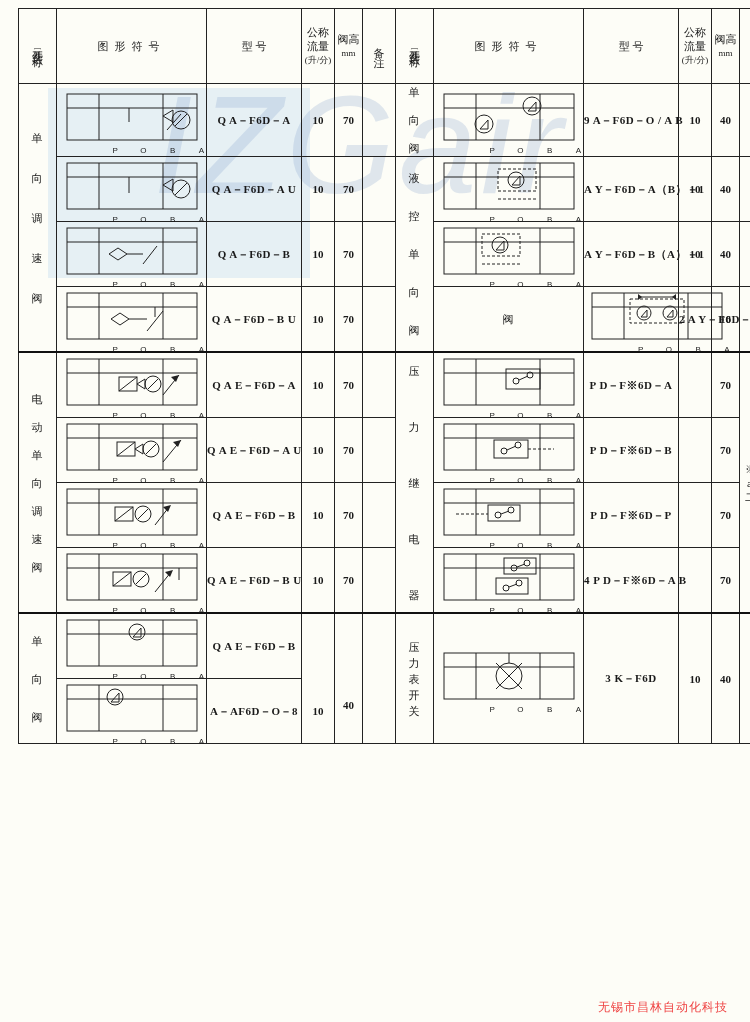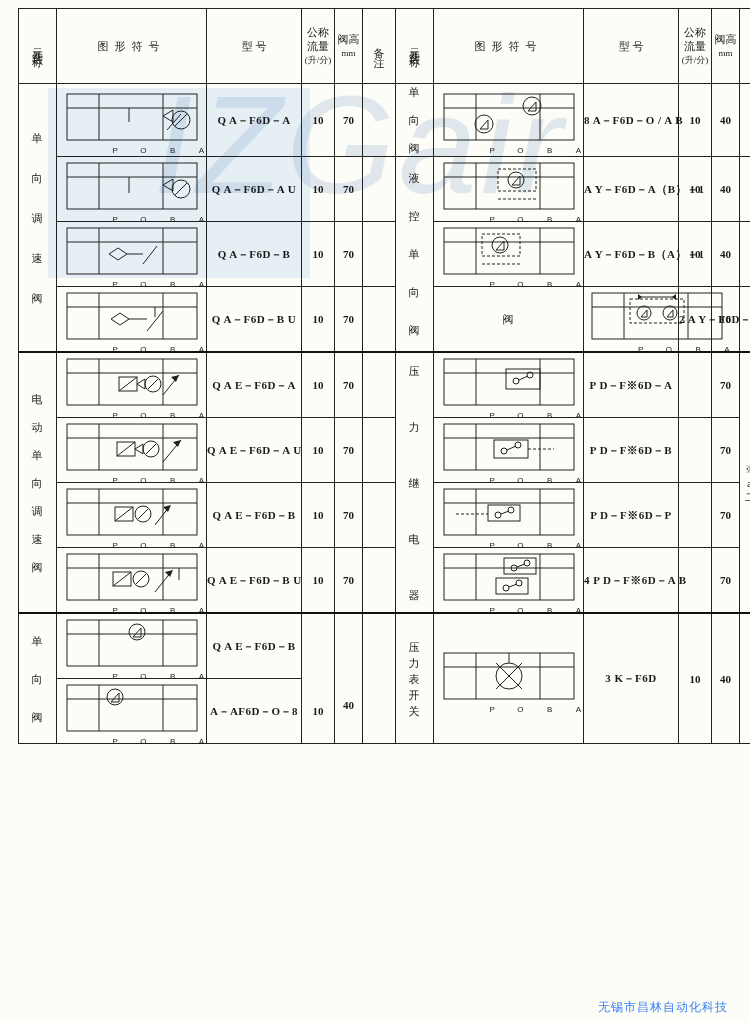--- a/index.html
+++ b/index.html
@@ -79,21 +79,21 @@
   .ports{
     font-size:8px;letter-spacing:0.5px;
     font-family:Liberation Sans, sans-serif;
     margin-top:-2px;
     text-align:right;
   }
   .ports span{display:inline-block;width:26px;}
 
   .footer{
     position:absolute;right:22px;bottom:6px;
-    font-size:12px;color:#3b82f6;
+    font-size:12px;color:#ef4444;
     font-family:"Liberation Sans", sans-serif;
     letter-spacing:1px;
   }
   .notecell{font-size:10px;line-height:14px;}
 </style>
 </head>
 <body>
 
 <div class="page">
 
@@ -210,21 +210,21 @@
             <path d="M92 21 l8 -9 l0 9 z" fill="none" stroke="#222"></path>
           </svg>
           <div class="ports">
             <span>P</span>
             <span>O</span>
             <span>B</span>
             <span>A</span>
           </div>
         </div>
       </td>
-      <td class="type">8 A－F6D－O / A B</td>
+      <td class="type">9 A－F6D－O / A B</td>
       <td class="num">10</td>
       <td class="num">40</td>
       <td></td>
     </tr>
 
     <tr>
       <td>
         <div class="sym">
           <svg width="146" height="58" viewBox="0 0 146 58">
             <rect x="8" y="4" width="130" height="46" fill="none" stroke="#222"></rect>

